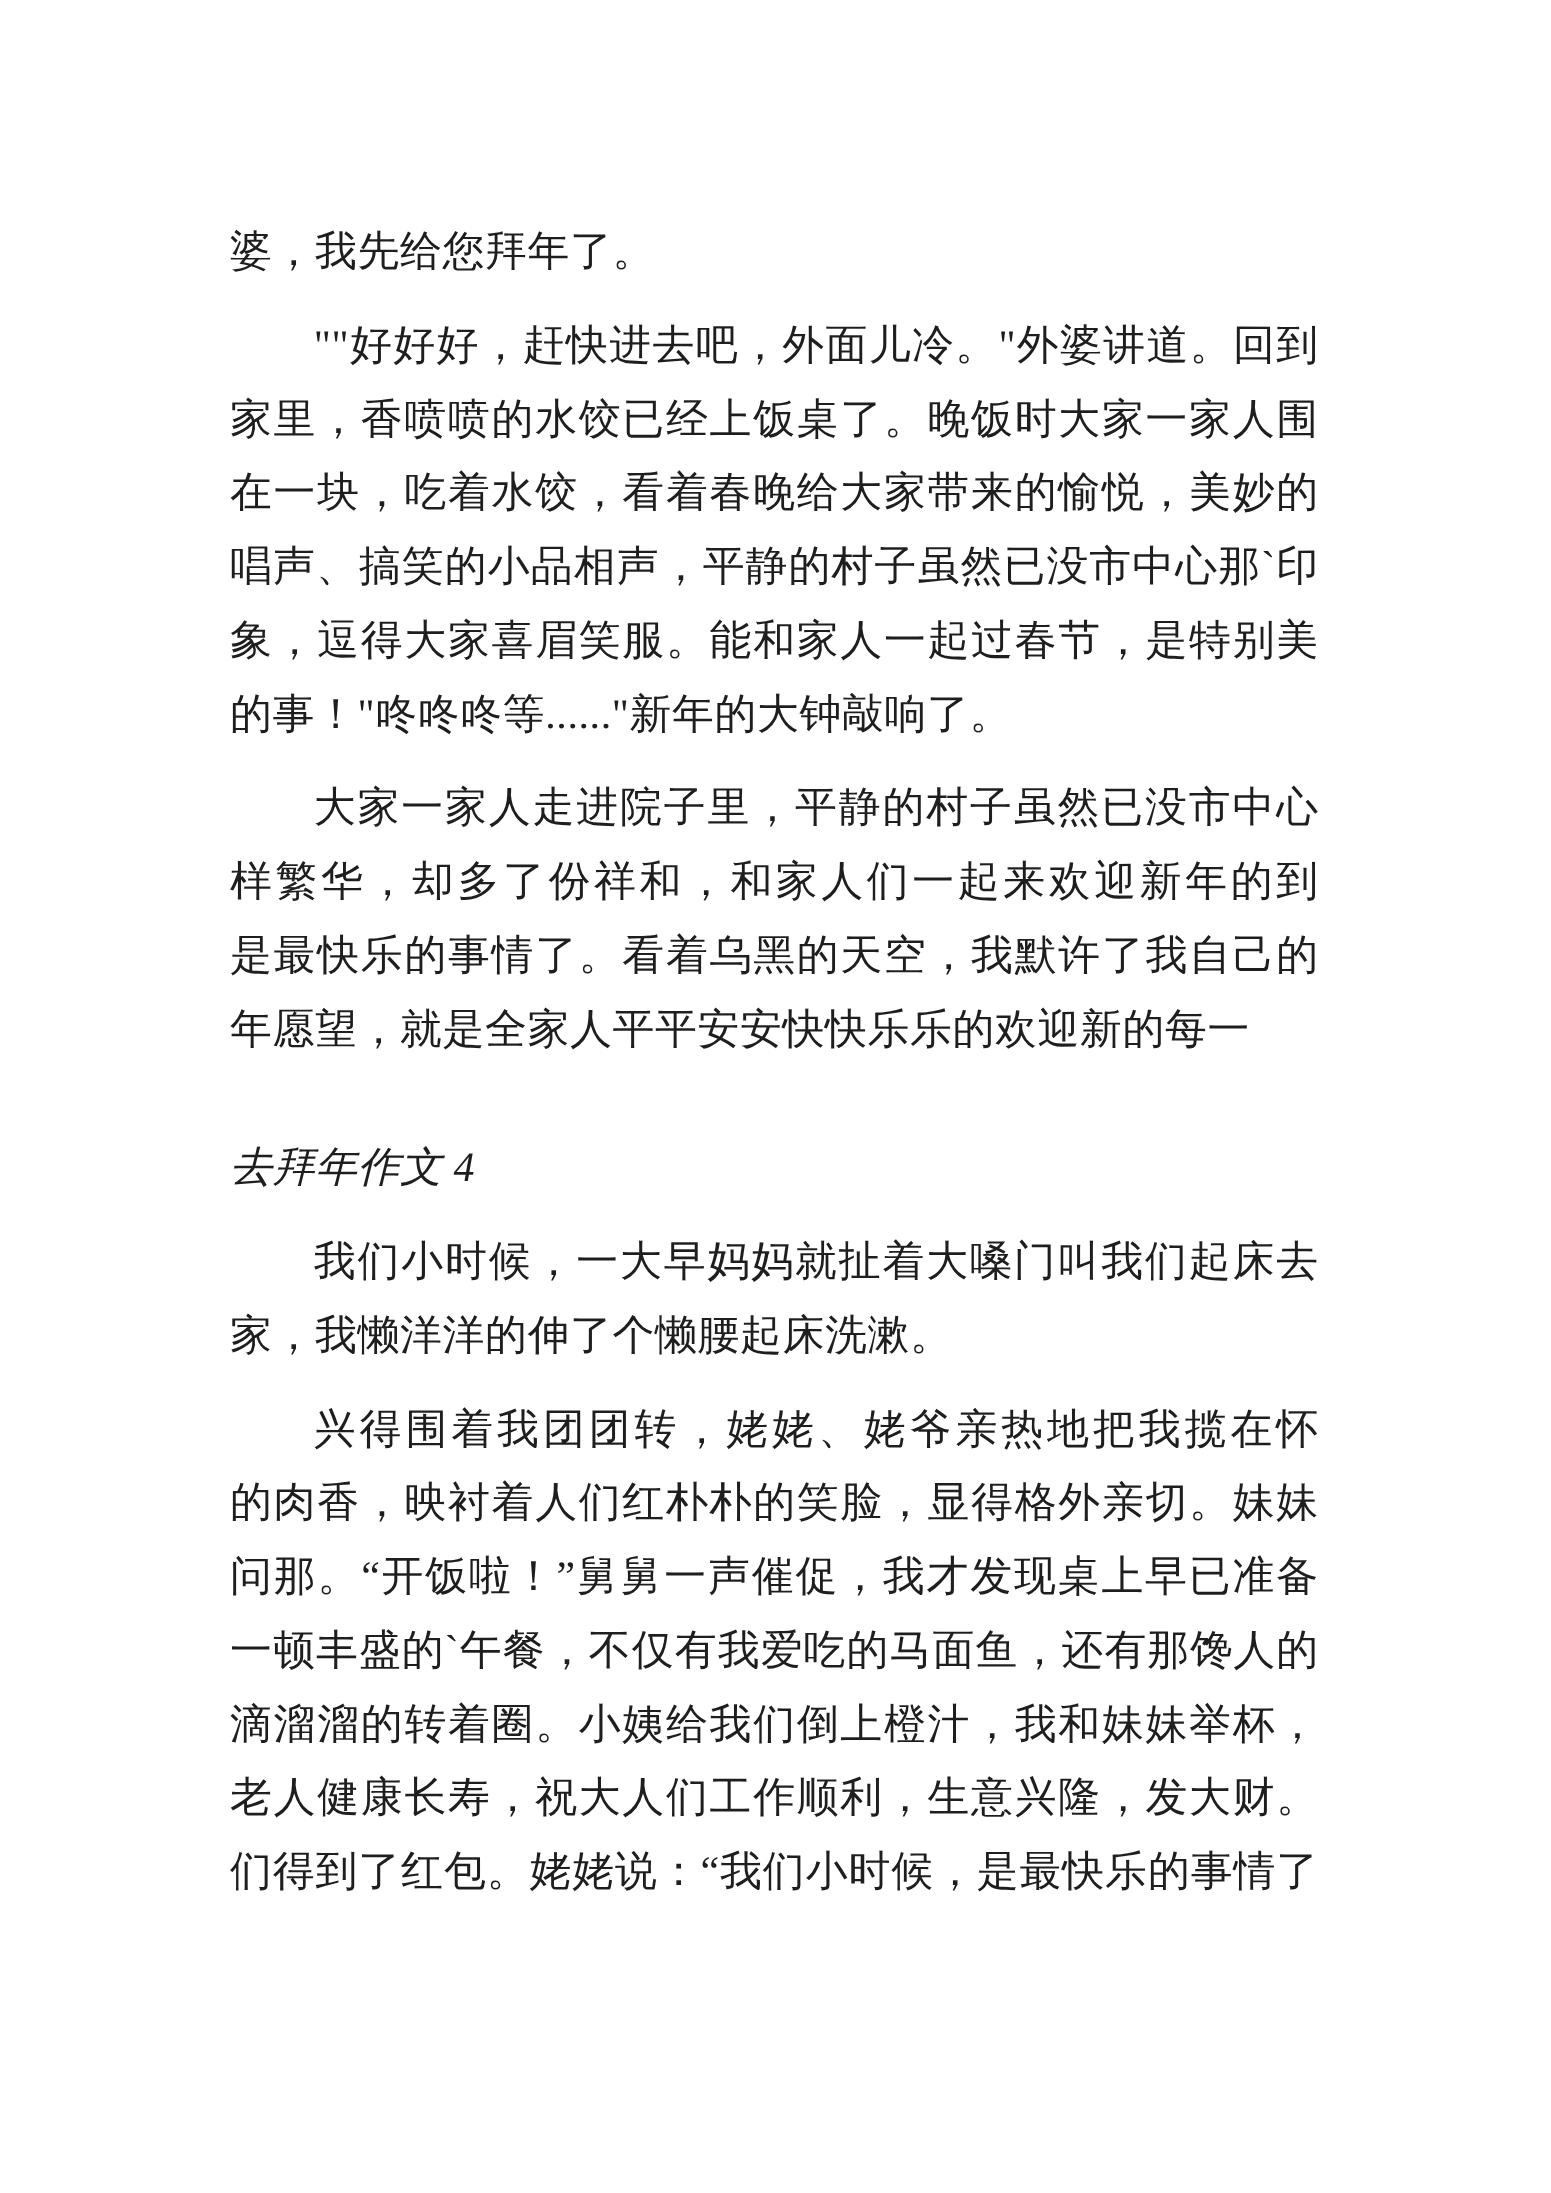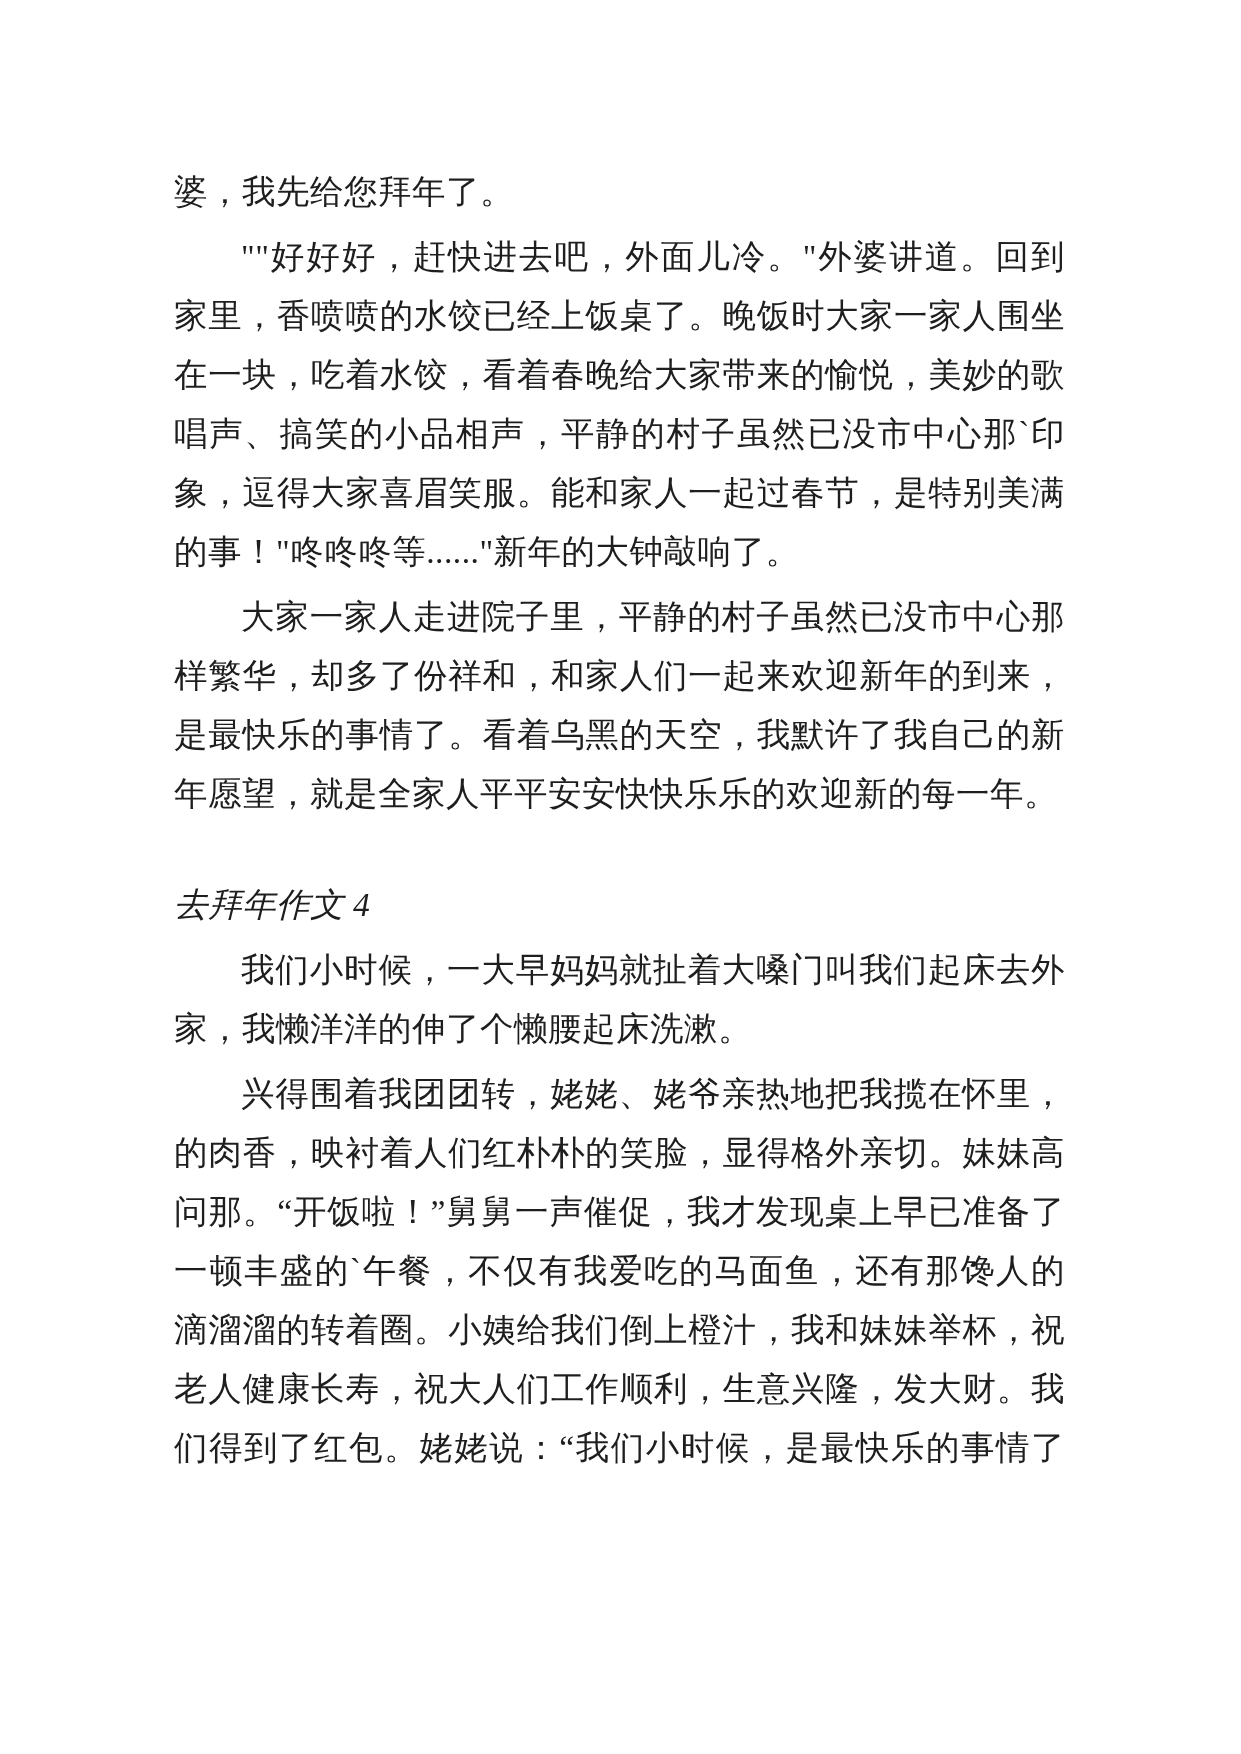--- a/index.html
+++ b/index.html
@@ -15,21 +15,21 @@
   }
   .page {
     box-sizing: border-box;
     width: 1241px;
     height: 1754px;
     padding: 156px 170px 0 168px;
     background: #ffffff;
     color: #1e1e1e;
   }
   .block {
-    margin: 6px;
+    margin: 16px;
     padding: 0;
   }
   .line {
     font-size: 33.5px;
     line-height: 59px;
     height: 59px;
     overflow: hidden;
     text-align: justify;
     text-align-last: justify;
     letter-spacing: 0.5px;

